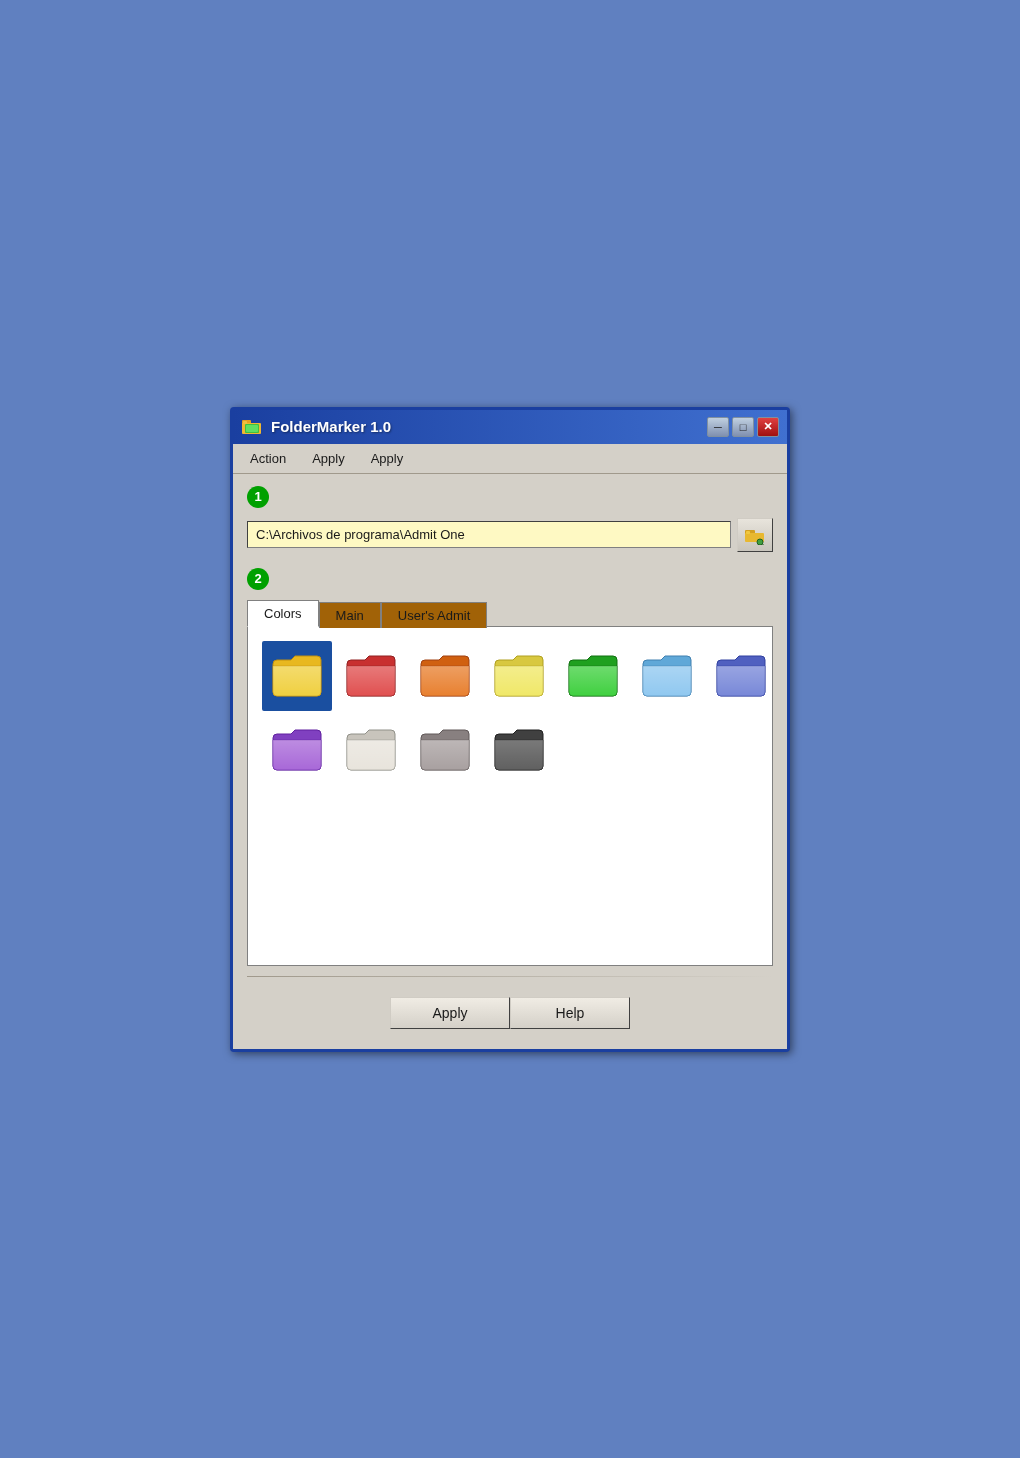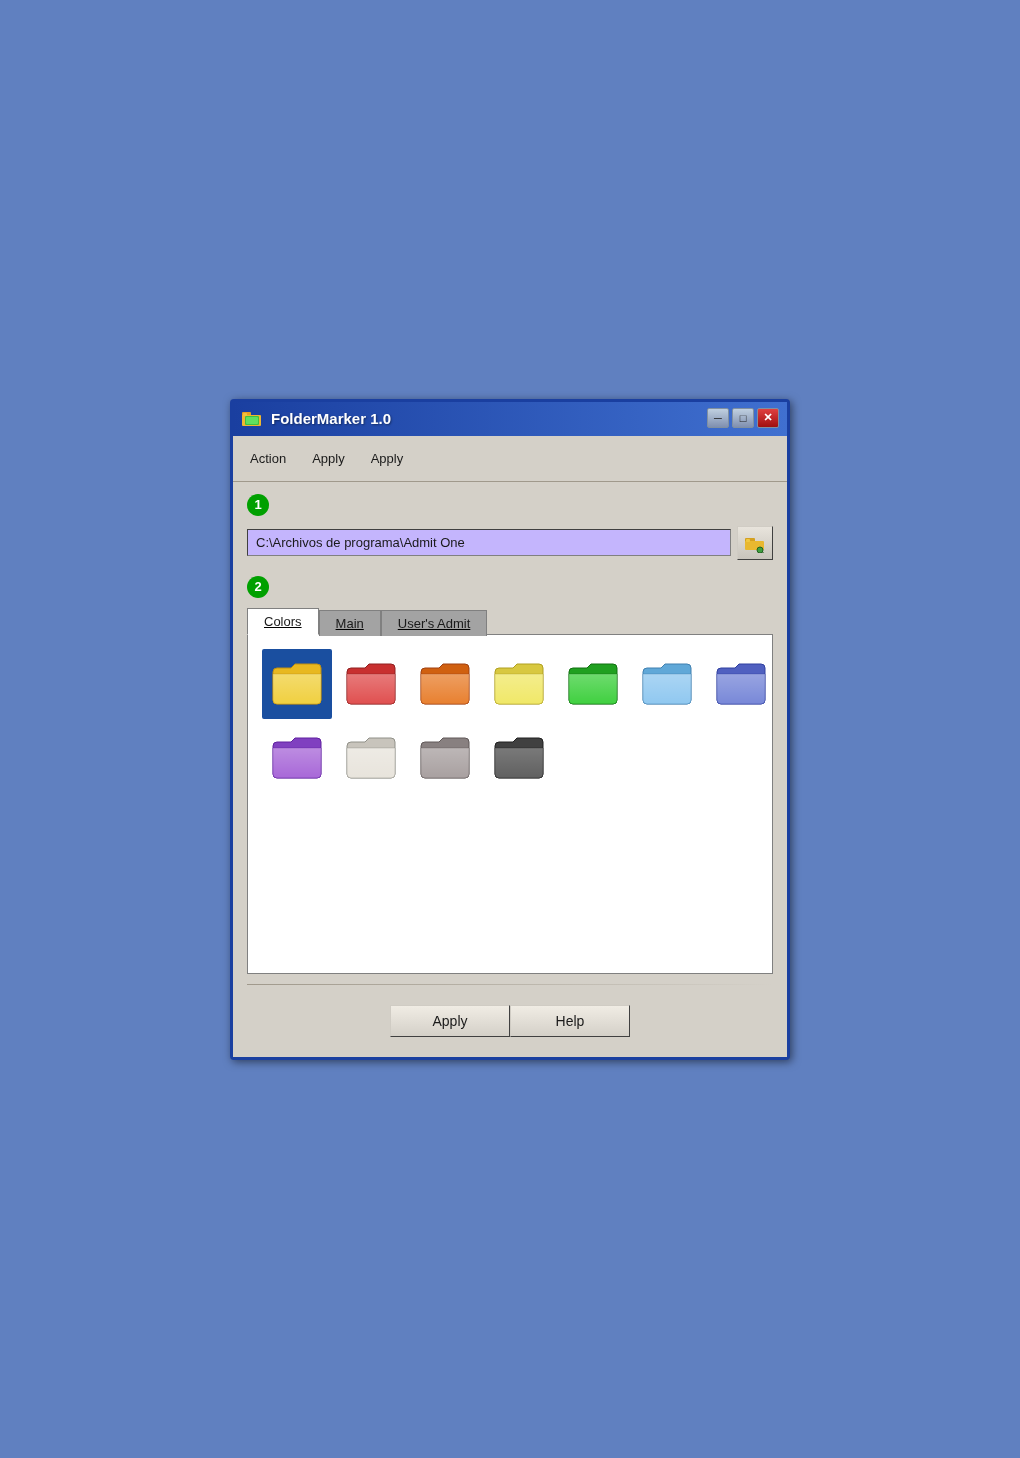--- a/index.html
+++ b/index.html
@@ -15,21 +15,21 @@
       width: 560px;
       background: #d4d0c8;
       border: 3px solid #1a3fa0;
       border-radius: 4px;
       box-shadow: 2px 2px 8px rgba(0,0,0,0.5);
     }
     .title-bar {
       background: linear-gradient(to right, #1a3fa0, #4070d0);
       padding: 6px 8px;
       display: flex;
-      align-items: flex-start;
+      align-items: center;
       justify-content: space-between;
     }
     .title-bar-left {
       display: flex;
       align-items: center;
       gap: 8px;
     }
     .title-bar-icon {
       width: 22px;
       height: 22px;
@@ -61,21 +61,21 @@
       font-size: 11px;
       font-weight: bold;
       color: #1a1a1a;
     }
     .title-btn.close {
       background: linear-gradient(to bottom, #e04040, #a01010);
       color: white;
     }
     .menu-bar {
       background: #d4d0c8;
-      padding: 12px 8px;
+      padding: 4px 8px;
       display: flex;
       gap: 8px;
       border-bottom: 1px solid #a0998c;
     }
     .menu-item {
       padding: 2px 8px;
       font-size: 13px;
       cursor: pointer;
       color: #1a1a1a;
       border: 1px solid transparent;
@@ -111,21 +111,21 @@
       padding-bottom: 2px;
     }
     .folder-input-row {
       display: flex;
       gap: 6px;
       margin-bottom: 16px;
       align-items: center;
     }
     .folder-input {
       flex: 1;
-      background: #c4b5fd;
+      background: #fef9c3;
       border: 1px solid #808080;
       border-top-color: #404040;
       border-left-color: #404040;
       padding: 5px 8px;
       font-size: 13px;
       font-family: 'Tahoma', sans-serif;
       color: #1a1a1a;
     }
     .browse-btn {
       width: 36px;
@@ -143,27 +143,26 @@
       font-size: 16px;
     }
     .tabs-container {
       margin-top: 4px;
     }
     .tabs-row {
       display: flex;
       gap: 0;
       position: relative;
       z-index: 1;
-      text-decoration: underline;
     }
     .tab {
       padding: 5px 16px;
       font-size: 13px;
       cursor: pointer;
-      background: #a3a3a3;
+      background: #a16207;
       border: 1px solid #808080;
       border-bottom: none;
       color: #1a1a1a;
       font-family: 'Tahoma', sans-serif;
       position: relative;
     }
     .tab.active {
       background: white;
       border-top: 1px solid #808080;
       border-left: 1px solid #808080;

